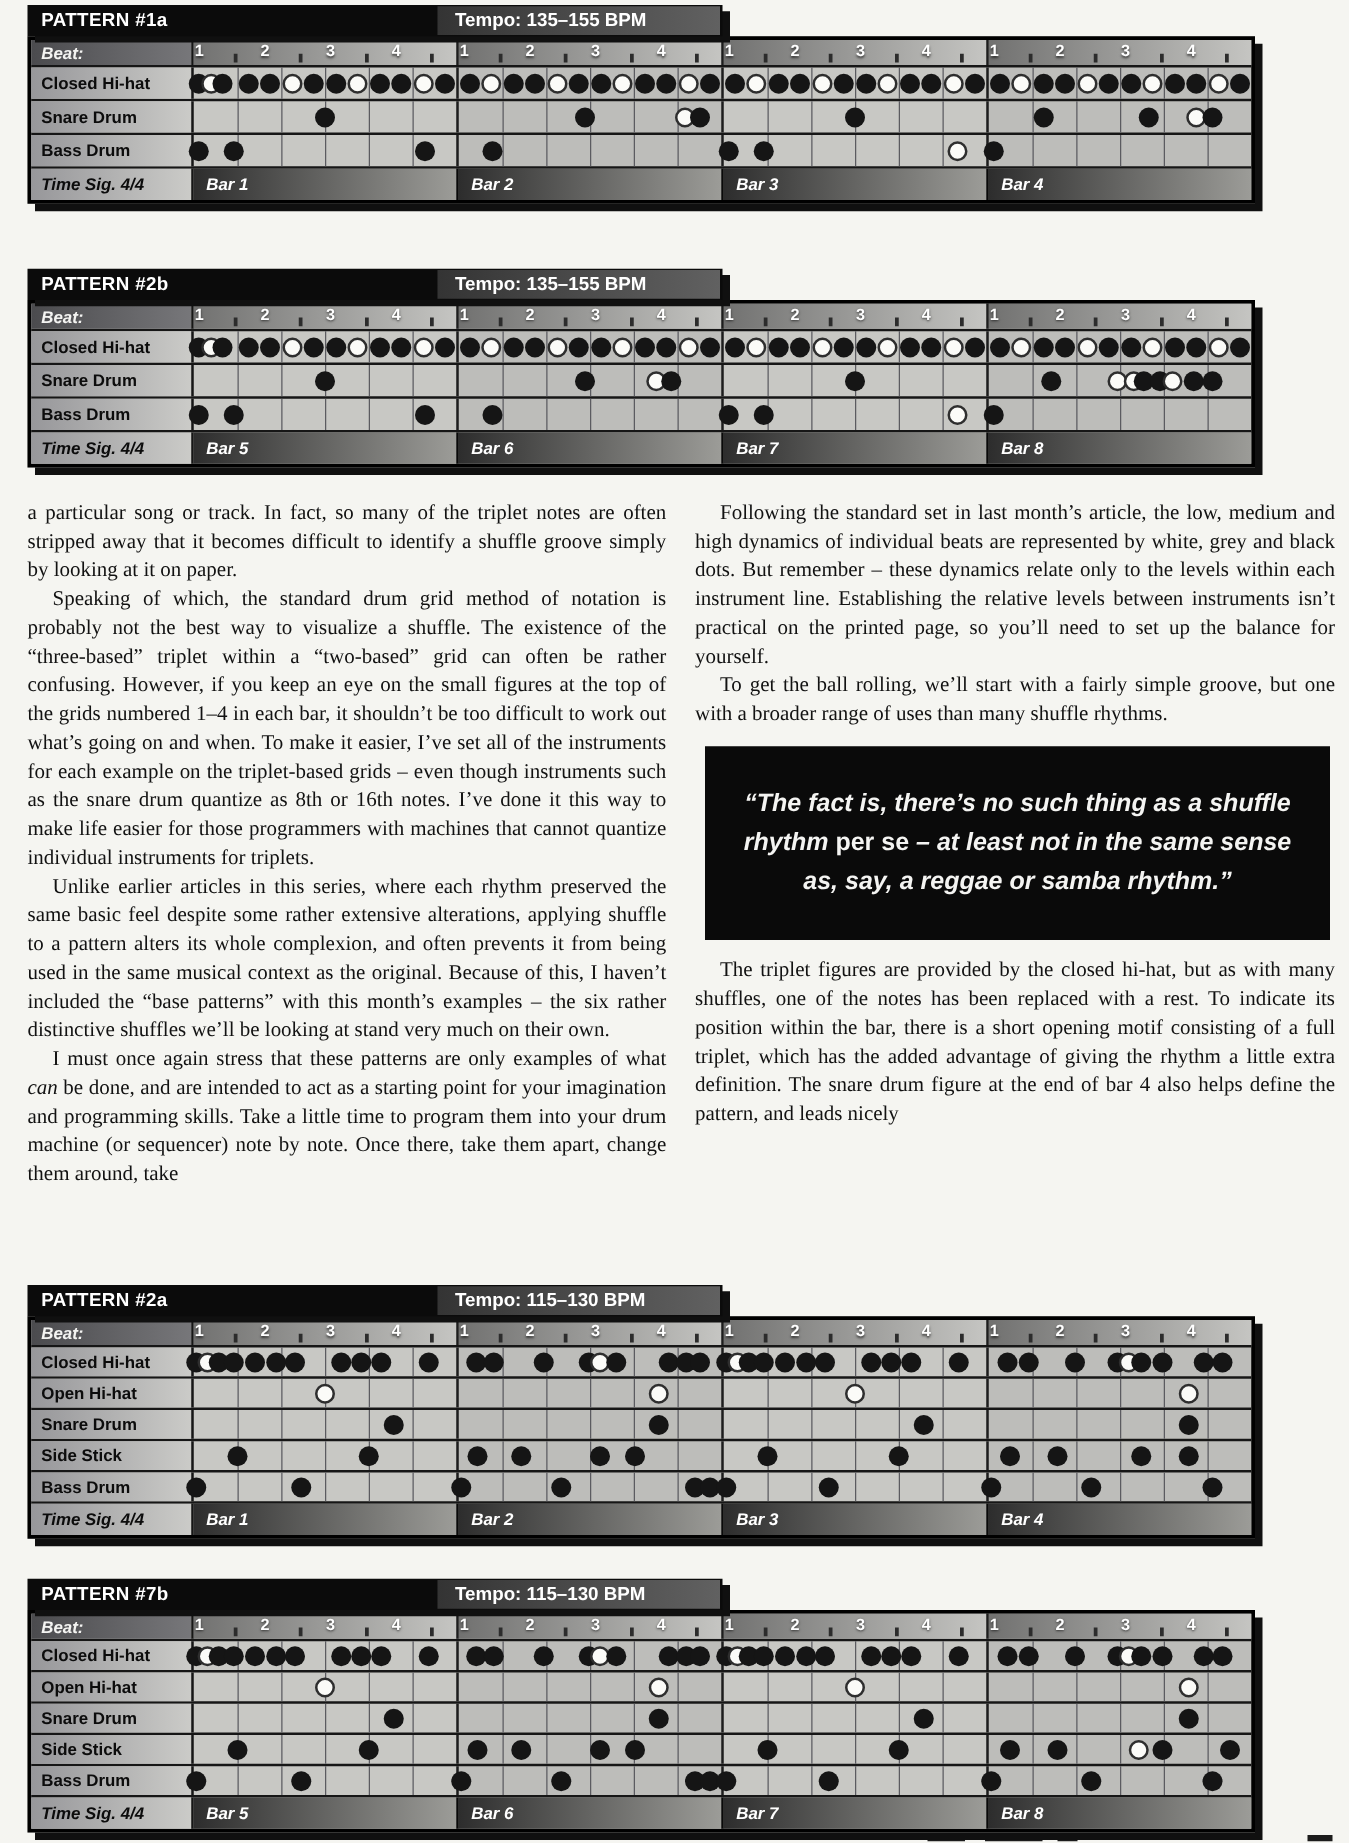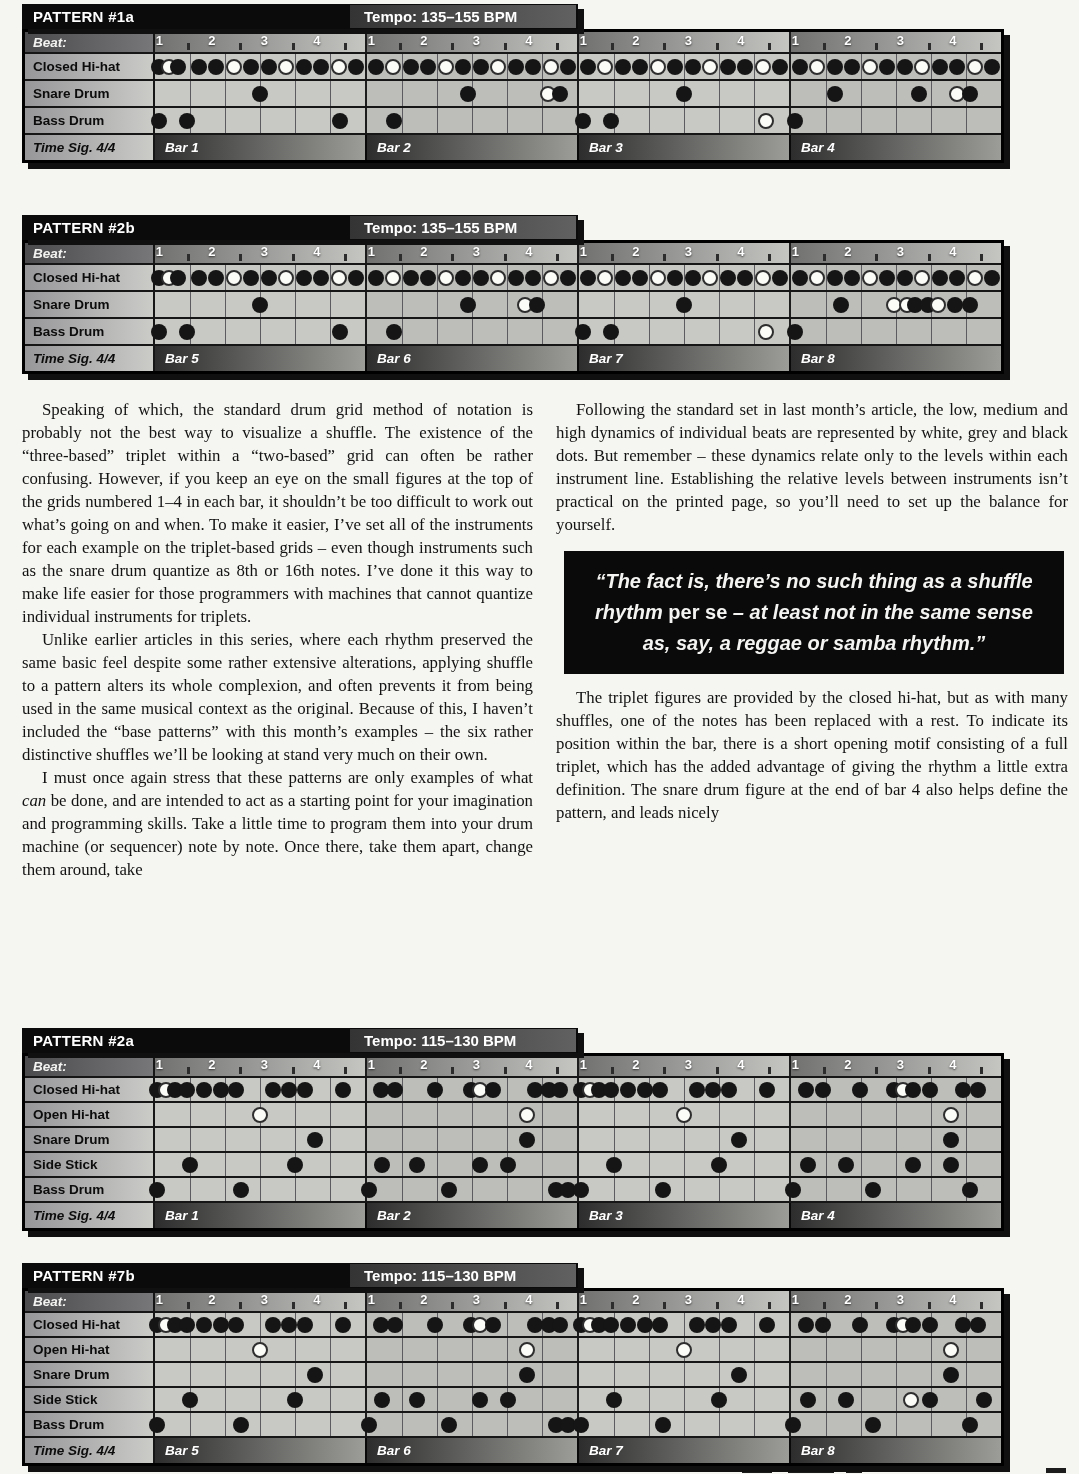--- a/index.html
+++ b/index.html
@@ -36,21 +36,21 @@
   .band:first-child{border-left:none;}
 
   
   .col{position:absolute;top:398px;font-family:"Liberation Serif",serif;font-size:16.8px;line-height:23px;text-align:justify;color:#121212;}
   .col-left{left:22px;width:511px;}
   .col-right{left:556px;width:512px;}
   .col p{margin:0;}
   .col p.ind{text-indent:20px;}
   .col .it{font-style:italic;}
   .col .bd{font-weight:bold;}
-  .pq{background:#0a0a0a;color:#f4f4f2;margin:15px 4px 12px 8px;padding:15px 30px;text-align:center;font-family:"Liberation Sans",sans-serif;font-weight:bold;font-size:20px;line-height:31px;}
+  .pq{background:#0a0a0a;color:#f4f4f2;margin:15px 4px 12px 8px;padding:31px 30px;text-align:center;font-family:"Liberation Sans",sans-serif;font-weight:bold;font-size:20px;line-height:31px;}
   .pq .it{font-style:italic;}
   .pq .rm{font-style:normal;}
 
   
   .frag{position:absolute;background:#1c1c1c;}
 </style>
 </head>
 <body>
 
 <div class="page">
@@ -509,26 +509,28 @@
             <div class="band">Bar 5</div>
             <div class="band">Bar 6</div>
             <div class="band">Bar 7</div>
             <div class="band">Bar 8</div>
           </div>
         </div>
       </div>
   </section>
 
   <div class="col col-left" id="col-left">
+      <p><span>a particular song or track. In fact, so many of the triplet notes are often stripped away that it becomes difficult to identify a shuffle groove simply by looking at it on paper.</span></p>
       <p class="ind"><span>Speaking of which, the standard drum grid method of notation is probably not the best way to visualize a shuffle. The existence of the “three-based” triplet within a “two-based” grid can often be rather confusing. However, if you keep an eye on the small figures at the top of the grids numbered 1–4 in each bar, it shouldn’t be too difficult to work out what’s going on and when. To make it easier, I’ve set all of the instruments for each example on the triplet-based grids – even though instruments such as the snare drum quantize as 8th or 16th notes. I’ve done it this way to make life easier for those programmers with machines that cannot quantize individual instruments for triplets.</span></p>
       <p class="ind"><span>Unlike earlier articles in this series, where each rhythm preserved the same basic feel despite some rather extensive alterations, applying shuffle to a pattern alters its whole complexion, and often prevents it from being used in the same musical context as the original. Because of this, I haven’t included the “base patterns” with this month’s examples – the six rather distinctive shuffles we’ll be looking at stand very much on their own.</span></p>
       <p class="ind"><span>I must once again stress that these patterns are only examples of what </span><span class="it">can</span><span> be done, and are intended to act as a starting point for your imagination and programming skills. Take a little time to program them into your drum machine (or sequencer) note by note. Once there, take them apart, change them around, take</span></p>
     </div>
   <div class="col col-right" id="col-right">
       <p class="ind"><span>Following the standard set in last month’s article, the low, medium and high dynamics of individual beats are represented by white, grey and black dots. But remember – these dynamics relate only to the levels within each instrument line. Establishing the relative levels between instruments isn’t practical on the printed page, so you’ll need to set up the balance for yourself.</span></p>
+      <p class="ind"><span>To get the ball rolling, we’ll start with a fairly simple groove, but one with a broader range of uses than many shuffle rhythms.</span></p>
       <div class="pq"><span class="it">“The fact is, there’s no such thing as a shuffle rhythm </span><span class="rm">per se</span><span class="it"> – at least not in the same sense as, say, a reggae or samba rhythm.”</span></div>
       <p class="ind"><span>The triplet figures are provided by the closed hi-hat, but as with many shuffles, one of the notes has been replaced with a rest. To indicate its position within the bar, there is a short opening motif consisting of a full triplet, which has the added advantage of giving the rhythm a little extra definition. The snare drum figure at the end of bar 4 also helps define the pattern, and leads nicely</span></p>
     </div>
 
   <section class="pattern p2" id="pat-2a" style="top:1028px">
     <div class="hdr">
       <span class="ttl">PATTERN #2a</span>
       <span class="tmp">Tempo: 115–130 BPM</span>
     </div>
     <div class="gbox">

